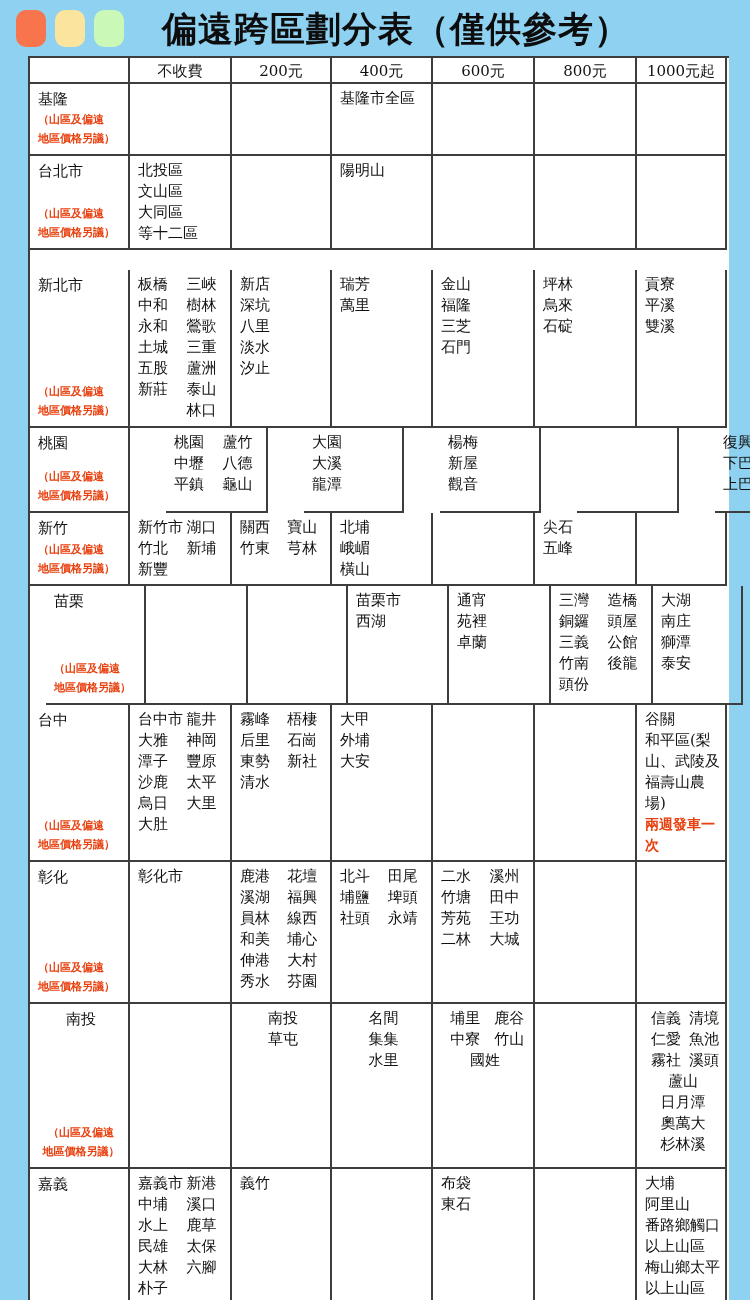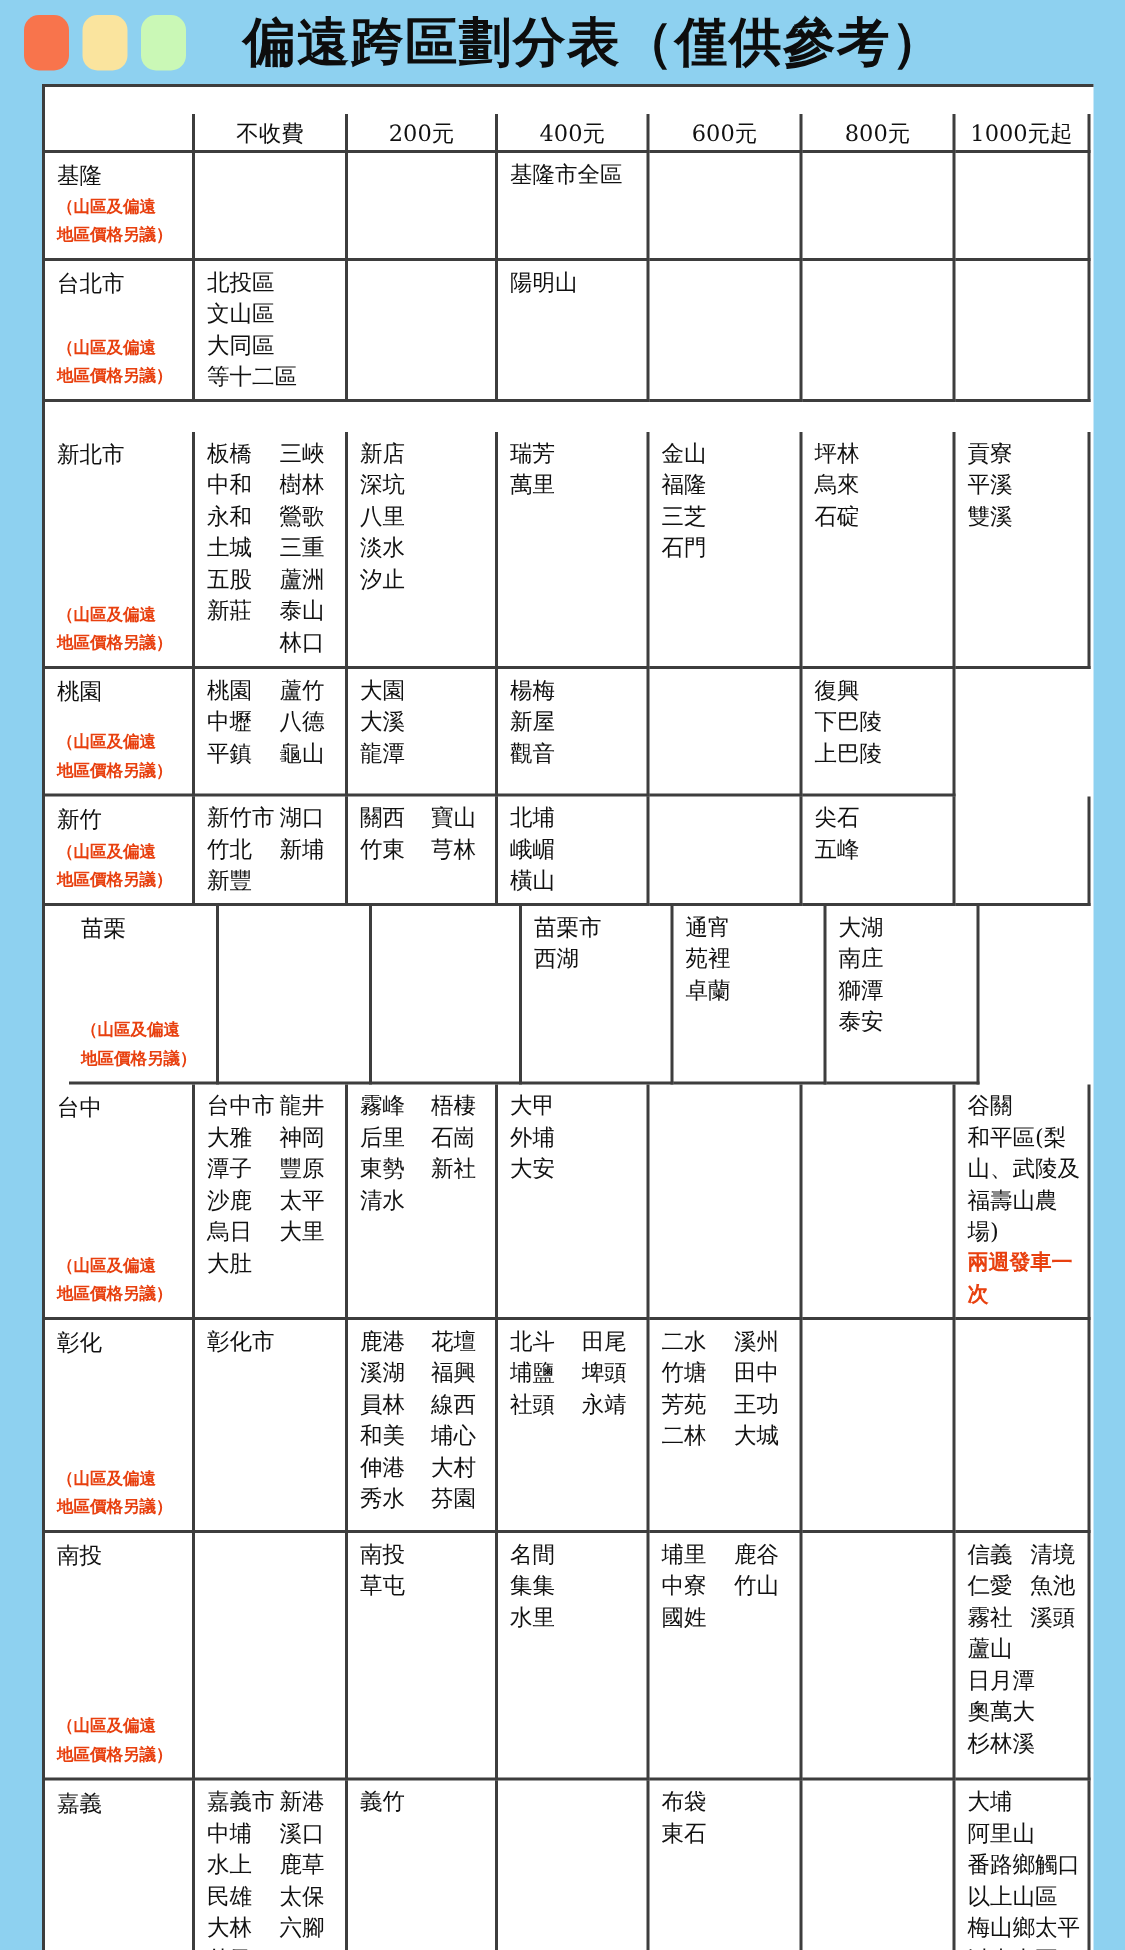--- a/index.html
+++ b/index.html
@@ -19,21 +19,21 @@
   .table {
     margin-left:28px; width:699px; background:#ffffff;
     border-top:2px solid #3d3d3d; border-left:2px solid #3d3d3d;
   }
   .trow { display:grid; grid-template-columns:100px 102px 100px 101px 102px 102px 90px; }
   .cell {
     box-sizing:border-box;
     border-right:2px solid #3d3d3d; border-bottom:2px solid #3d3d3d;
     padding:4px 4px 4px 8px; font-size:15px;
   }
-  .hcell { padding:2px 0; height:26px; text-align:center; line-height:22px;margin-top:18px; }
+  .hcell { padding:2px 0; height:26px; text-align:center; line-height:22px; }
   .region-cell { display:flex; flex-direction:column; justify-content:space-between; }
   .region { line-height:22px; }
   .note { color:#e8400f; font-weight:bold; font-size:11px; line-height:19px; padding-bottom:2px; }
   .note span { display:block; white-space:nowrap; }
   .line { display:grid; grid-template-columns:55% 45%; line-height:21px; }
   .line .full { grid-column:1 / -1; }
   .line.red { color:#e8400f; font-weight:bold; font-size:14px; }
 </style>
 </head>
 <body>
@@ -201,21 +201,21 @@
           <span class="full">貢寮</span>
         </div>
         <div class="line">
           <span class="full">平溪</span>
         </div>
         <div class="line">
           <span class="full">雙溪</span>
         </div>
       </div>
     </div>
-    <div class="trow" style="min-height: 85px;">
+    <div class="trow" style="min-height: 85px; gap: 36px;">
       <div class="cell region-cell">
         <div class="region">桃園</div>
         <div class="note">
           <span>（山區及偏遠</span>
           <span>地區價格另議）</span>
         </div>
       </div>
       <div class="cell">
         <div class="line">
           <span>桃園</span>
@@ -342,20 +342,41 @@
         </div>
         <div class="line">
           <span class="full">苑裡</span>
         </div>
         <div class="line">
           <span class="full">卓蘭</span>
         </div>
       </div>
       <div class="cell">
         <div class="line">
+          <span>三灣</span>
+          <span>造橋</span>
+        </div>
+        <div class="line">
+          <span>銅鑼</span>
+          <span>頭屋</span>
+        </div>
+        <div class="line">
+          <span>三義</span>
+          <span>公館</span>
+        </div>
+        <div class="line">
+          <span>竹南</span>
+          <span>後龍</span>
+        </div>
+        <div class="line">
+          <span class="full">頭份</span>
+        </div>
+      </div>
+      <div class="cell">
+        <div class="line">
           <span class="full">大湖</span>
         </div>
         <div class="line">
           <span class="full">南庄</span>
         </div>
         <div class="line">
           <span class="full">獅潭</span>
         </div>
         <div class="line">
           <span class="full">泰安</span>
@@ -504,21 +525,21 @@
           <span>王功</span>
         </div>
         <div class="line">
           <span>二林</span>
           <span>大城</span>
         </div>
       </div>
       <div class="cell"></div>
       <div class="cell"></div>
     </div>
-    <div class="trow" style="min-height: 165px;">
+    <div class="trow" style="min-height: 165px; text-align: center;">
       <div class="cell region-cell">
         <div class="region">南投</div>
         <div class="note">
           <span>（山區及偏遠</span>
           <span>地區價格另議）</span>
         </div>
       </div>
       <div class="cell"></div>
       <div class="cell">
         <div class="line">

